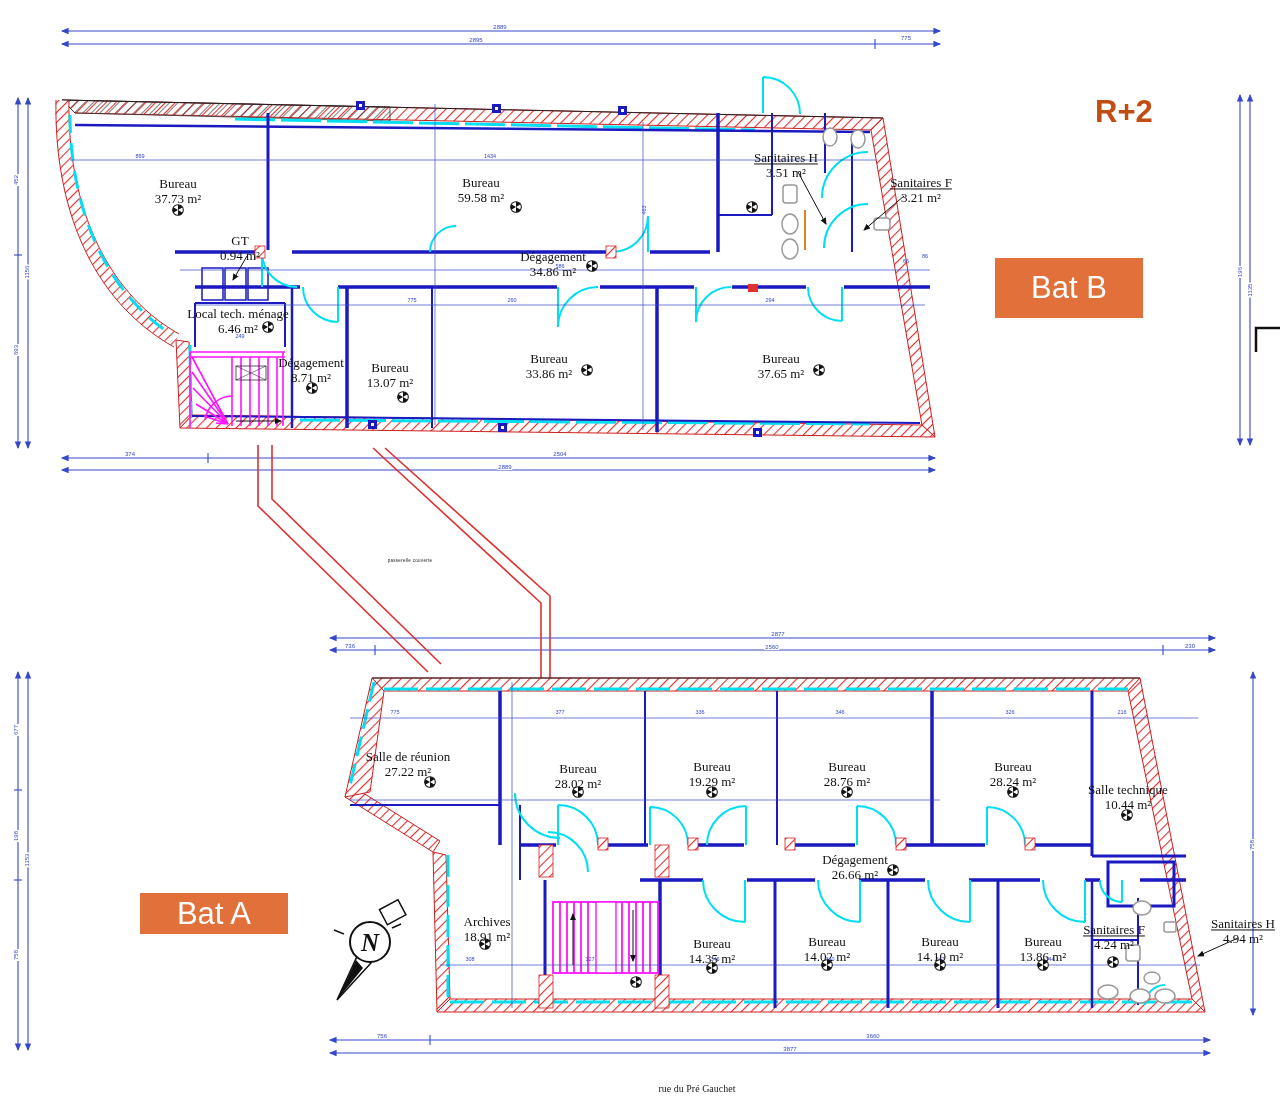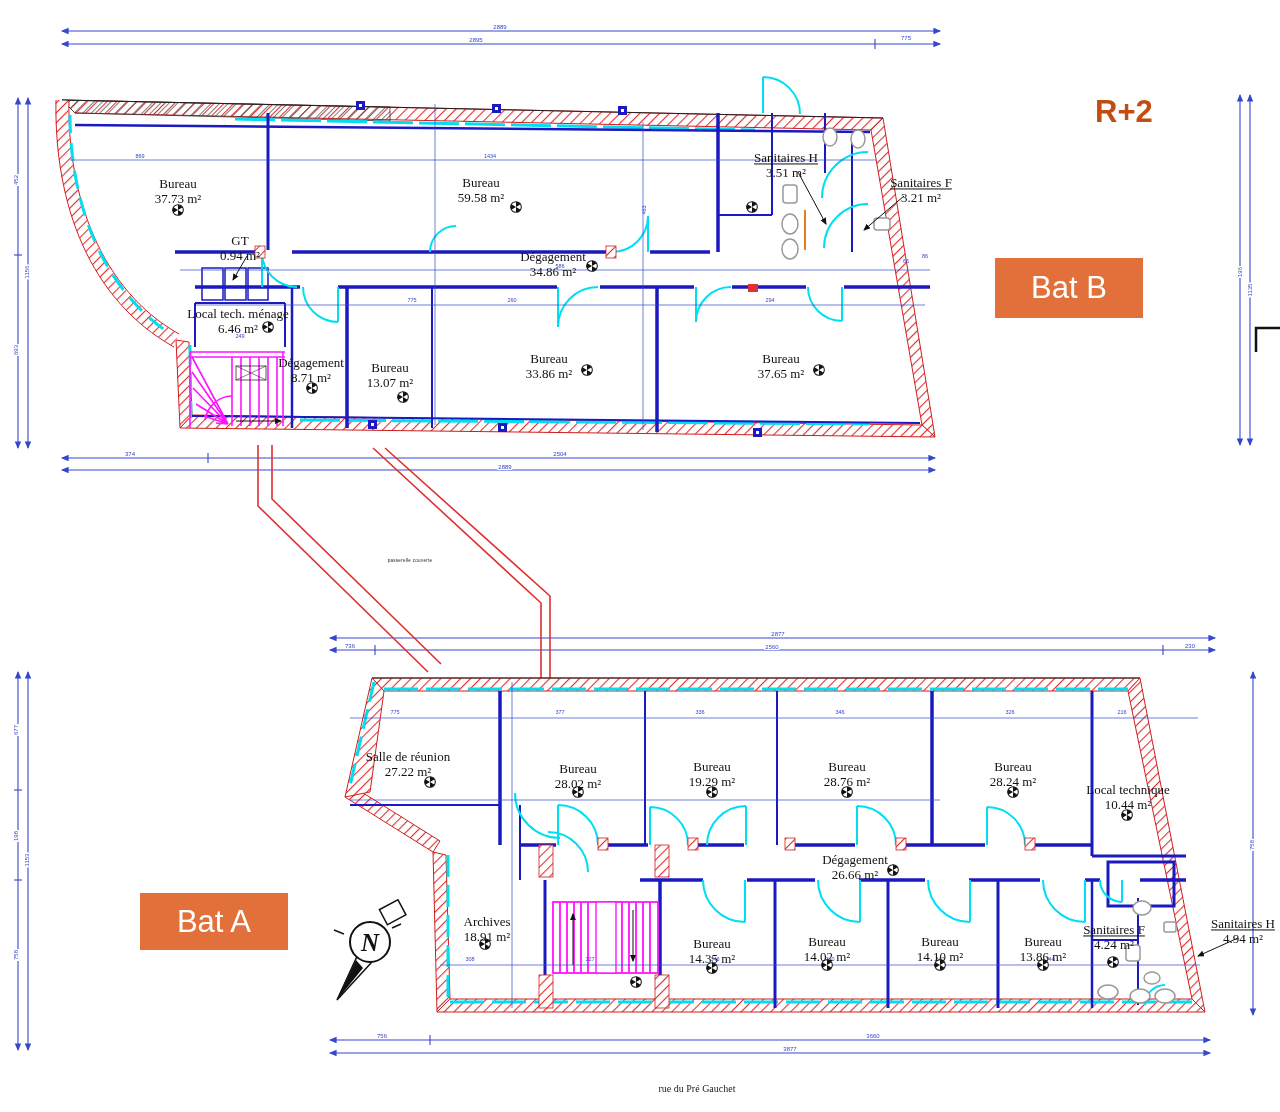--- a/index.html
+++ b/index.html
@@ -11,21 +11,21 @@
           line-height:1.12;color:#111;white-space:nowrap;z-index:5;}
   .rlabel span{display:block;}
   .rlabel.lead .rname{text-decoration:underline;}
   .dim{position:absolute;transform:translate(-50%,-50%);font-size:6px;color:#3548cc;
        white-space:nowrap;background:#fff;padding:0 1px;z-index:4;
        font-family:"Liberation Sans",sans-serif;}
   .dim.vert{transform:translate(-50%,-50%) rotate(-90deg);}
   .badge{position:absolute;background:#e2703a;color:#fff;display:flex;align-items:center;
          justify-content:center;font-weight:500;z-index:6;}
   .badge.b{left:963px;top:258px;width:148px;height:60px;font-size:31px;margin-left:32px;}
-  .badge.a{left:140px;top:893px;width:148px;height:57px;font-size:31px;}
+  .badge.a{left:140px;top:893px;width:148px;height:41px;font-size:31px;}
   .level{position:absolute;left:1095px;top:94px;font-size:31px;font-weight:600;
          color:#c14d12;z-index:6;}
   .street{position:absolute;left:697px;top:1088px;transform:translate(-50%,-50%);
           font-family:"Liberation Serif","DejaVu Serif",serif;font-size:10px;color:#222;z-index:5;text-align:center;}
   .walkway-note{position:absolute;left:410px;top:560px;transform:translate(-50%,-50%);
           font-size:4.5px;color:#222;z-index:5;letter-spacing:.3px;}
 </style>
 </head>
 <body>
 
@@ -411,21 +411,21 @@
   </div>
   <div class="rlabel" style="left:847px;top:775px">
     <span class="rname">Bureau</span>
     <span class="rarea">28.76 m²</span>
   </div>
   <div class="rlabel" style="left:1013px;top:775px">
     <span class="rname">Bureau</span>
     <span class="rarea">28.24 m²</span>
   </div>
   <div class="rlabel" style="left:1128px;top:798px">
-    <span class="rname">Local technique</span>
+    <span class="rname">Salle technique</span>
     <span class="rarea">10.44 m²</span>
   </div>
   <div class="rlabel" style="left:855px;top:868px">
     <span class="rname">Dégagement</span>
     <span class="rarea">26.66 m²</span>
   </div>
   <div class="rlabel" style="left:487px;top:930px">
     <span class="rname">Archives</span>
     <span class="rarea">18.91 m²</span>
   </div>

